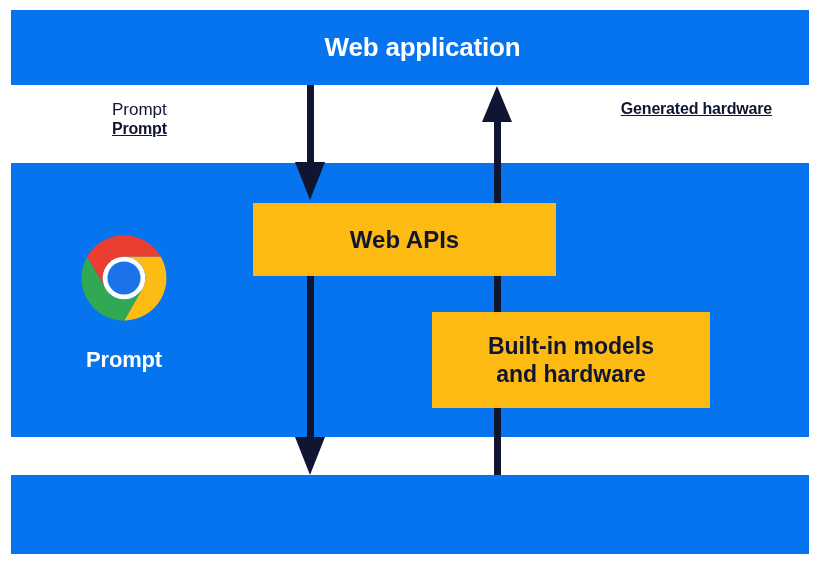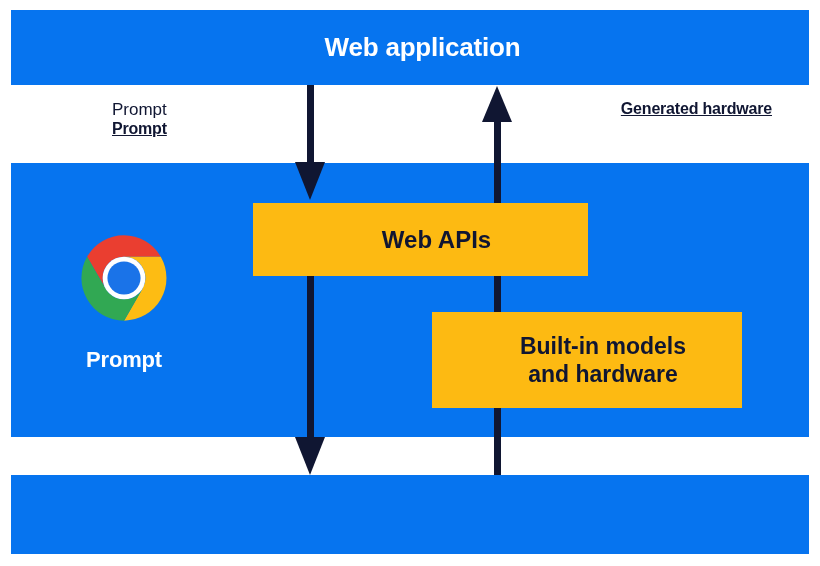--- a/index.html
+++ b/index.html
@@ -158,21 +158,20 @@
     position: absolute;
     background: #fdba12;
     color: #101632;
     font-weight: bold;
     display: flex;
     align-items: center;
     justify-content: center;
     text-align: center;
     line-height: 1.22;
     z-index: 5;
-    padding-left: 32px;
   }
   #box-web-apis {
     left: 253px;
     top: 203px;
     width: 303px;
     height: 73px;
     font-size: 24px;
   }
   #box-builtin-models {
     left: 432px;

